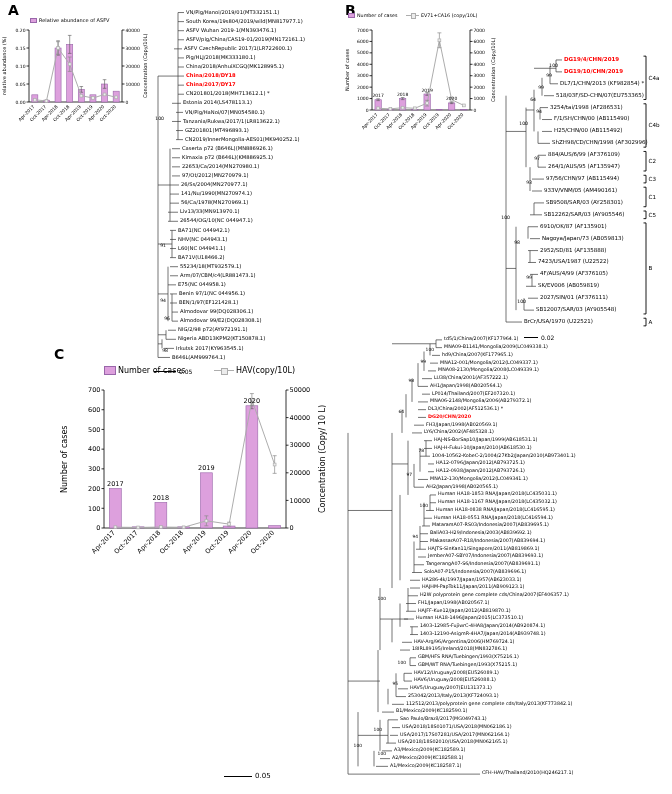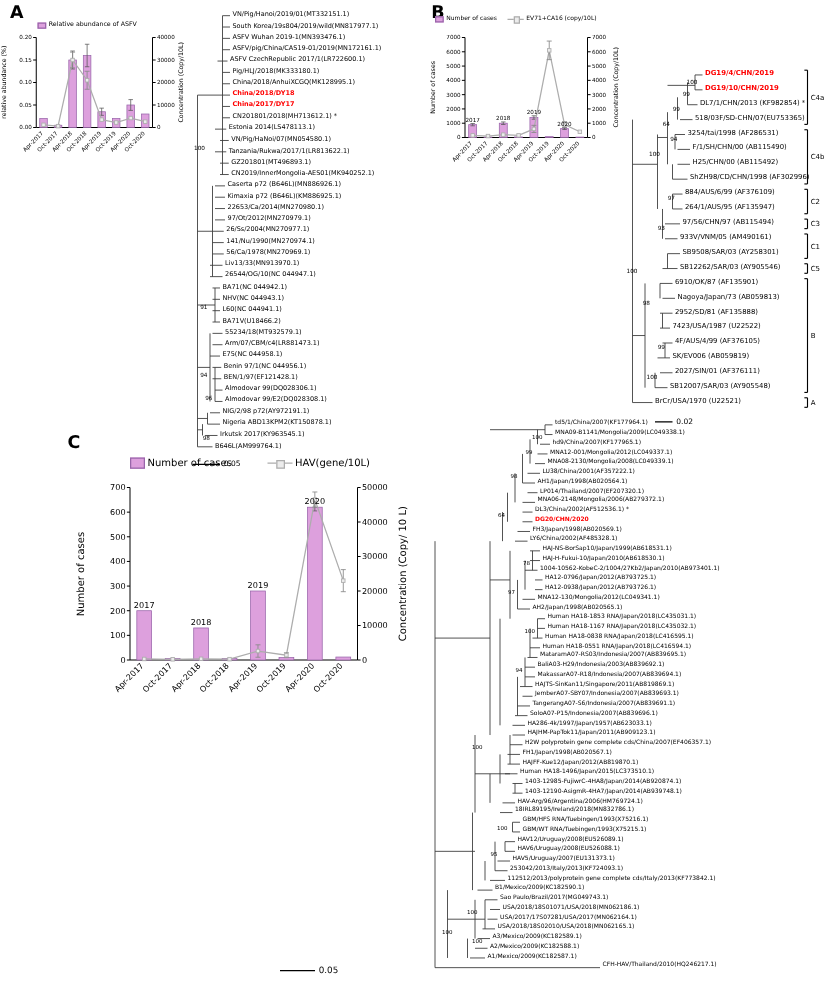--- a/index.html
+++ b/index.html
@@ -430,21 +430,21 @@
     <span>0.02</span>
   </div>
 
   <div class="plabel" style="left:54px;top:346px">C</div>
   <div class="legend lg" style="left:104px;top:366px;font-size:8px">
     <span class="swatch"></span>
     <span>Number of cases</span>
   </div>
   <div class="legend lg" style="left:214px;top:366px;font-size:8px">
     <span class="lsample"></span>
-    <span>HAV(gene/10L)</span>
+    <span>HAV(copy/10L)</span>
   </div>
   <div class="vlab" style="left:60px;top:390px;height:138px;font-size:8px">Number of cases</div>
   <div class="vlab" style="left:318px;top:390px;height:138px;font-size:8px">Concentration (Copy/ 10 L)</div>
   <div class="chart" id="chart2" style="left:58px;top:360px;width:278px;height:216px">
       <svg width="278" height="216" style="overflow:visible">
         <line x1="46" y1="30" x2="46" y2="168" stroke="#000" stroke-width="0.8"></line>
         <line x1="46" y1="168" x2="228" y2="168" stroke="#000" stroke-width="0.8"></line>
         <line x1="228" y1="30" x2="228" y2="168" stroke="#000" stroke-width="0.8"></line>
         <line x1="43.5" y1="168" x2="46" y2="168" stroke="#000" stroke-width="0.8"></line>
         <text x="42.5" y="170.275" text-anchor="end" font-size="6.5" fill="#000">0</text>

